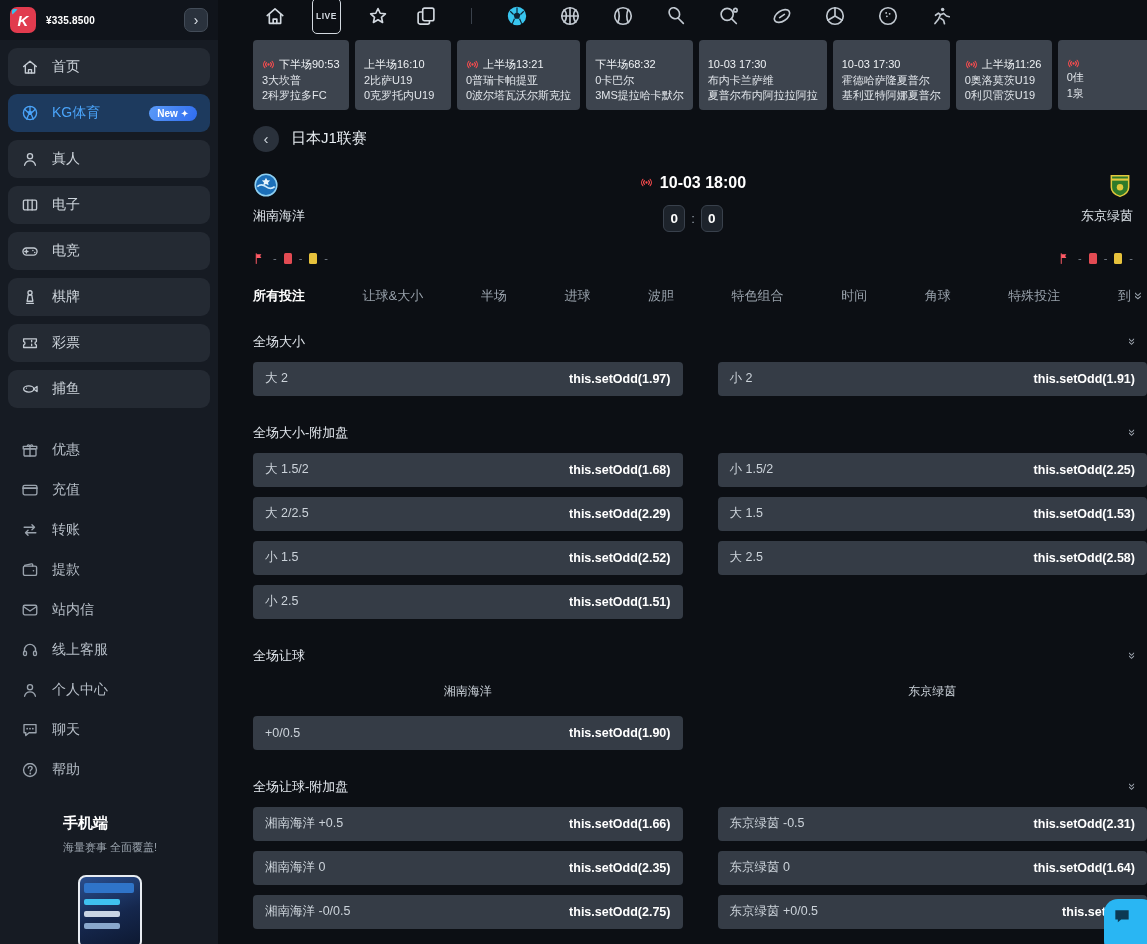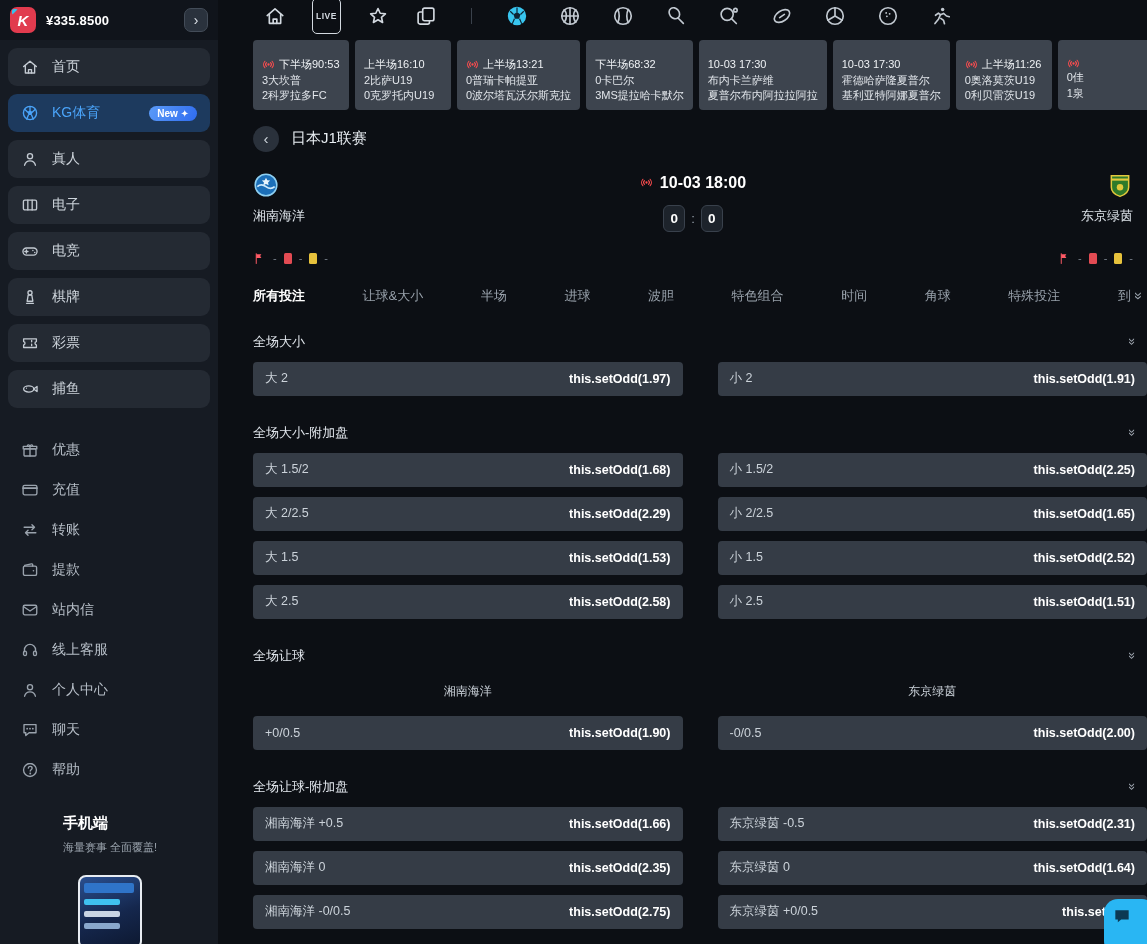--- a/index.html
+++ b/index.html
@@ -5,21 +5,21 @@
   * { box-sizing:border-box; margin:0; padding:0; }
   html,body { width:1147px; height:944px; overflow:hidden; }
   body { background:#0c0f14; font-family:"Liberation Sans","DejaVu Sans",sans-serif; color:#dfe4ea; position:relative; }
   .app { display:flex; width:100%; height:100%; }
 
   
   .sidebar { width:218px; min-width:218px; background:#161b23; display:flex; flex-direction:column; }
   .balance-bar { height:40px; background:#10141b; display:flex; align-items:center; gap:10px; padding:0 10px; flex-shrink:0; }
   .logo-box { width:26px; height:26px; border-radius:7px; background:#e13b4e; color:#fff; font-weight:bold; font-style:italic; display:flex; align-items:center; justify-content:center; font-size:15px; position:relative; flex-shrink:0; }
   .logo-box::after { content:""; position:absolute; left:2px; top:2px; border-style:solid; border-width:6px 6px 0 0; border-color:#35c3ee transparent transparent transparent; border-radius:2px; }
-  .balance-text { font-size:13px; font-weight:bold; color:#fff; letter-spacing:.2px; }
+  .balance-text { font-size:10px; font-weight:bold; color:#fff; letter-spacing:.2px; }
   .expand-btn { margin-left:auto; width:24px; height:24px; border-radius:7px; background:#2a323d; border:1px solid #434c58; color:#dfe4ea; display:flex; align-items:center; justify-content:center; font-size:14px; cursor:pointer; }
   .menu { padding:8px; display:flex; flex-direction:column; gap:8px; }
   .menu-item { height:38px; border-radius:9px; background:#242a33; display:flex; align-items:center; gap:13px; padding:0 13px; font-size:14px; color:#ccd3da; cursor:pointer; flex-shrink:0; }
   .menu-item .mi-icon { width:18px; height:18px; display:flex; color:#c3cad2; flex-shrink:0; }
   .menu-item.active { background:#1d3a5e; color:#4aa3f8; }
   .menu-item.active .mi-icon { color:#4aa3f8; }
   .badge-new { margin-left:auto; background:linear-gradient(120deg,#5b9bf8,#2f6cf0); color:#fff; font-size:10px; padding:2px 8px; border-radius:9px; font-weight:bold; white-space:nowrap; }
   .menu.secondary { gap:0; padding-top:14px; }
   .menu.secondary .menu-item { background:transparent; height:40px; color:#b6bec7; }
   .menu.secondary .mi-icon { color:#9aa3ad; }
@@ -544,24 +544,20 @@
               </div>
               <div class="odds-cell">
                 <span class="odds-label">小 1.5/2</span>
                 <span class="odds-value">this.setOdd(2.25)</span>
               </div>
               <div class="odds-cell">
                 <span class="odds-label">大 2/2.5</span>
                 <span class="odds-value">this.setOdd(2.29)</span>
               </div>
               <div class="odds-cell">
-                <span class="odds-label">小 2/2.5</span>
-                <span class="odds-value">this.setOdd(1.65)</span>
-              </div>
-              <div class="odds-cell">
                 <span class="odds-label">大 1.5</span>
                 <span class="odds-value">this.setOdd(1.53)</span>
               </div>
               <div class="odds-cell">
                 <span class="odds-label">小 1.5</span>
                 <span class="odds-value">this.setOdd(2.52)</span>
               </div>
               <div class="odds-cell">
                 <span class="odds-label">大 2.5</span>
                 <span class="odds-value">this.setOdd(2.58)</span>
@@ -578,24 +574,20 @@
               <span class="sec-chevron">»</span>
             </div>
             <div class="col-heads">
               <div>湘南海洋</div>
               <div>东京绿茵</div>
             </div>
             <div class="rows">
               <div class="odds-cell">
                 <span class="odds-label">+0/0.5</span>
                 <span class="odds-value">this.setOdd(1.90)</span>
-              </div>
-              <div class="odds-cell">
-                <span class="odds-label">-0/0.5</span>
-                <span class="odds-value">this.setOdd(2.00)</span>
               </div>
             </div>
           </div>
           <div class="section">
             <div class="sec-head">
               <span>全场让球-附加盘</span>
               <span class="sec-chevron">»</span>
             </div>
             <div class="rows">
               <div class="odds-cell">

